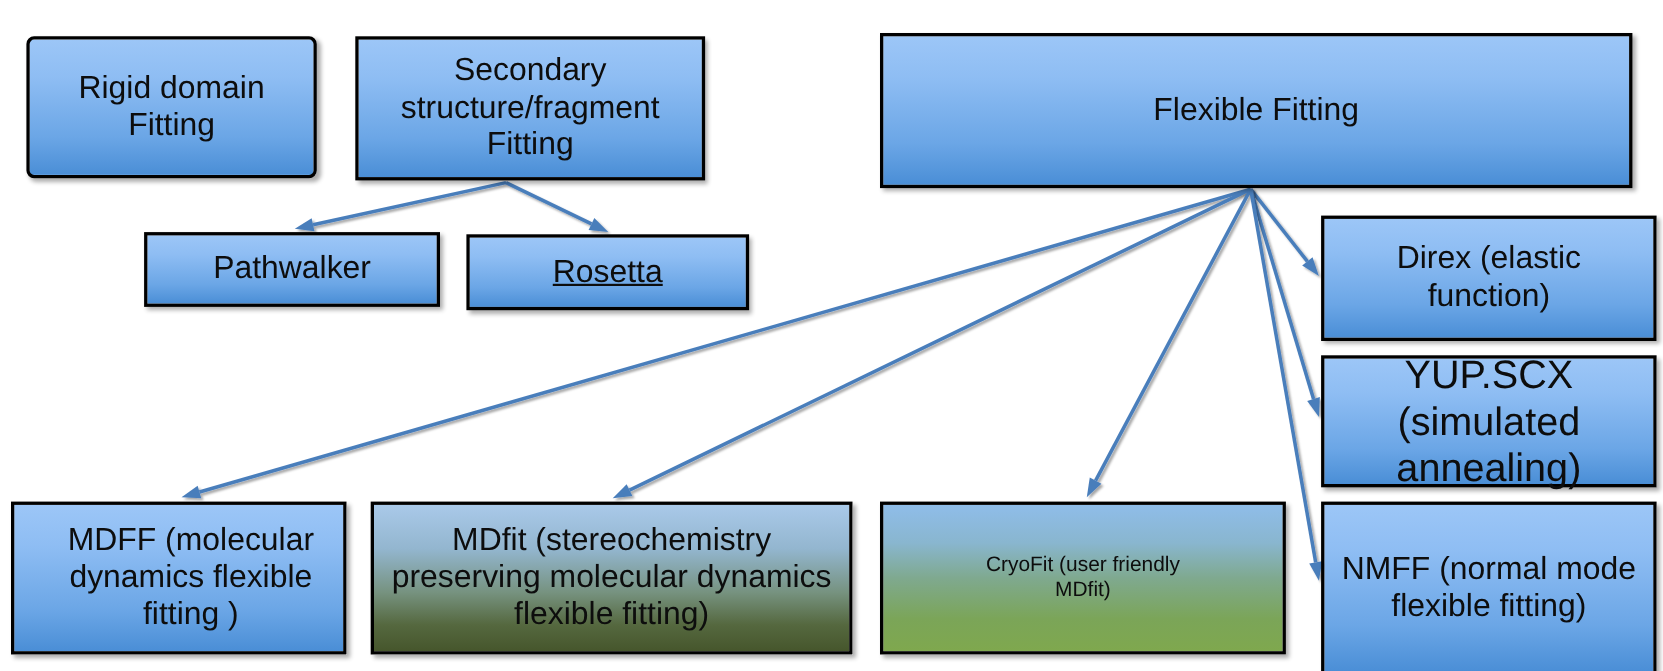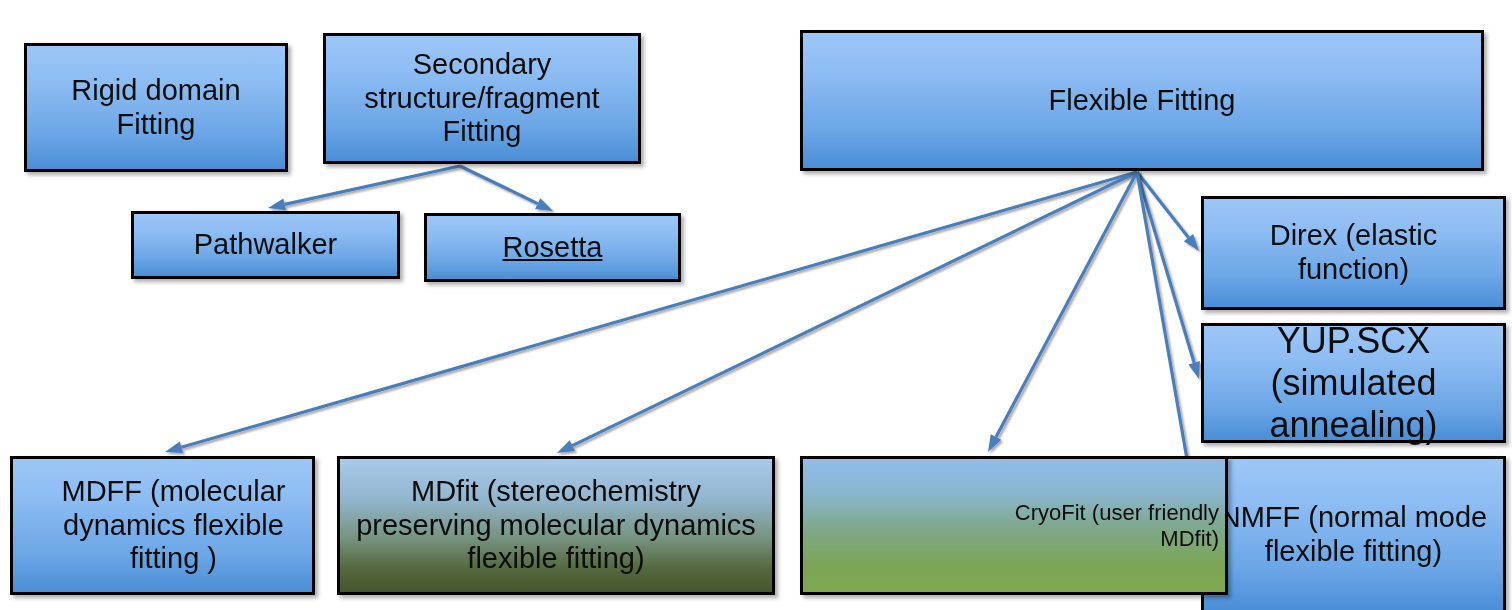--- a/index.html
+++ b/index.html
@@ -94,21 +94,21 @@
         <line x1="1137" y1="172" x2="1194.122304087171" y2="362.7147894523291" stroke="#4a7ebb" stroke-width="3.2"></line>
         <polygon points="1199,379 1188.3745827174048,364.4363291862687 1199.8700254569371,360.9932497183895" fill="#4a7ebb"></polygon>
       </g>
       <g filter="url(#arrShadow)">
         <line x1="1137" y1="172" x2="1196.0832293668109" y2="511.2520912029781" stroke="#4a7ebb" stroke-width="3.2"></line>
         <polygon points="1199,528 1190.172202732568,512.2815396617508 1201.9942560010538,510.2226427442054" fill="#4a7ebb"></polygon>
       </g>
     </svg>
 
   <div id="node-layer">
-      <div class="node fill-blue" style="left: 24px; top: 43px; width: 264px; height: 129px; font-size: 29px;">
+      <div class="node fill-blue" style="left: 24px; top: 33px; width: 264px; height: 129px; font-size: 29px; border-radius: 7px;">
         <span class="label">Rigid domain
 Fitting</span>
       </div>
       <div class="node fill-blue" style="left: 323px; top: 33px; width: 318px; height: 131px; font-size: 29px;">
         <span class="label">Secondary
 structure/fragment
 Fitting</span>
       </div>
       <div class="node fill-blue" style="left: 800px; top: 30px; width: 684px; height: 141px; font-size: 29px;">
         <span class="label">Flexible Fitting</span>
@@ -134,19 +134,19 @@
       <div class="node fill-blue" style="left: 10px; top: 456px; width: 305px; height: 139px; font-size: 29px; padding-left: 28px;">
         <span class="label">MDFF (molecular
 dynamics flexible
 fitting )</span>
       </div>
       <div class="node fill-blue-green-dark" style="left: 337px; top: 456px; width: 438px; height: 139px; font-size: 29px; justify-content: center;">
         <span class="label">MDfit (stereochemistry
 preserving molecular dynamics
 flexible fitting)</span>
       </div>
-      <div class="node fill-blue-green-light" style="left: 800px; top: 456px; width: 428px; height: 139px; font-size: 22px; text-align: right;">
+      <div class="node fill-blue-green-light" style="left: 800px; top: 456px; width: 369px; height: 139px; font-size: 19px;">
         <span class="label">CryoFit (user friendly
 MDfit)</span>
       </div>
     </div>
 
 </div>
 
 </body></html>

